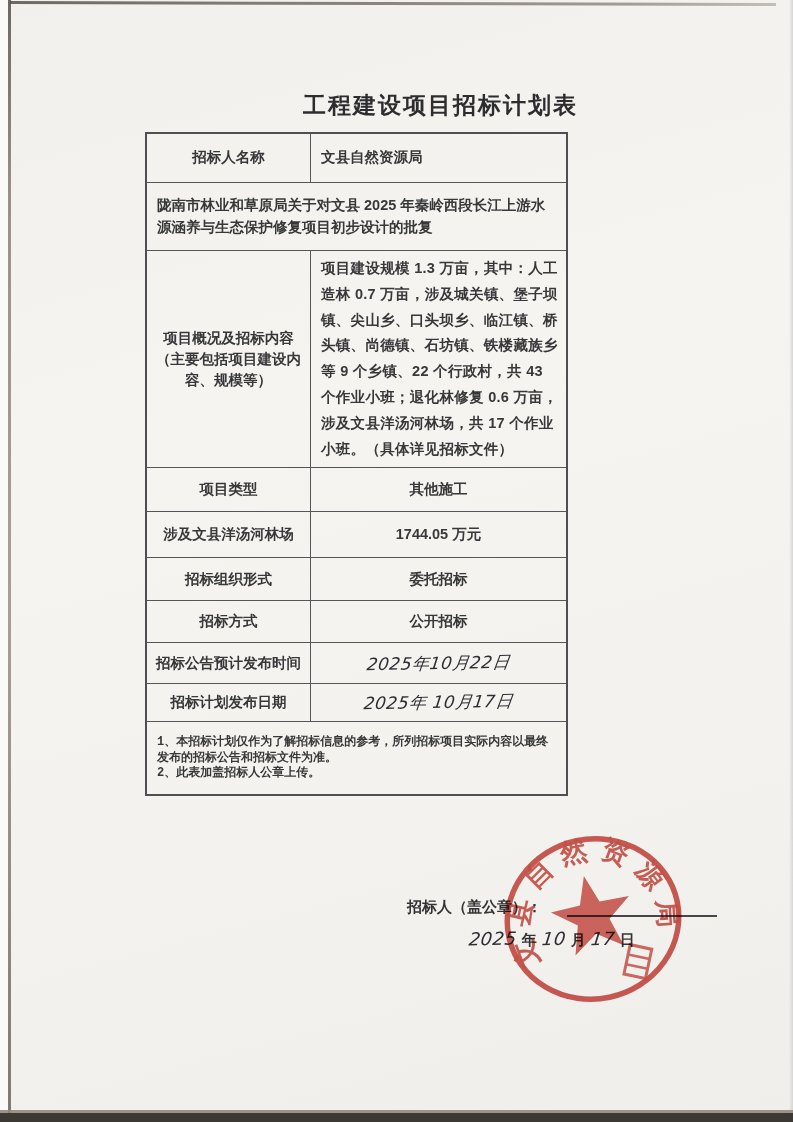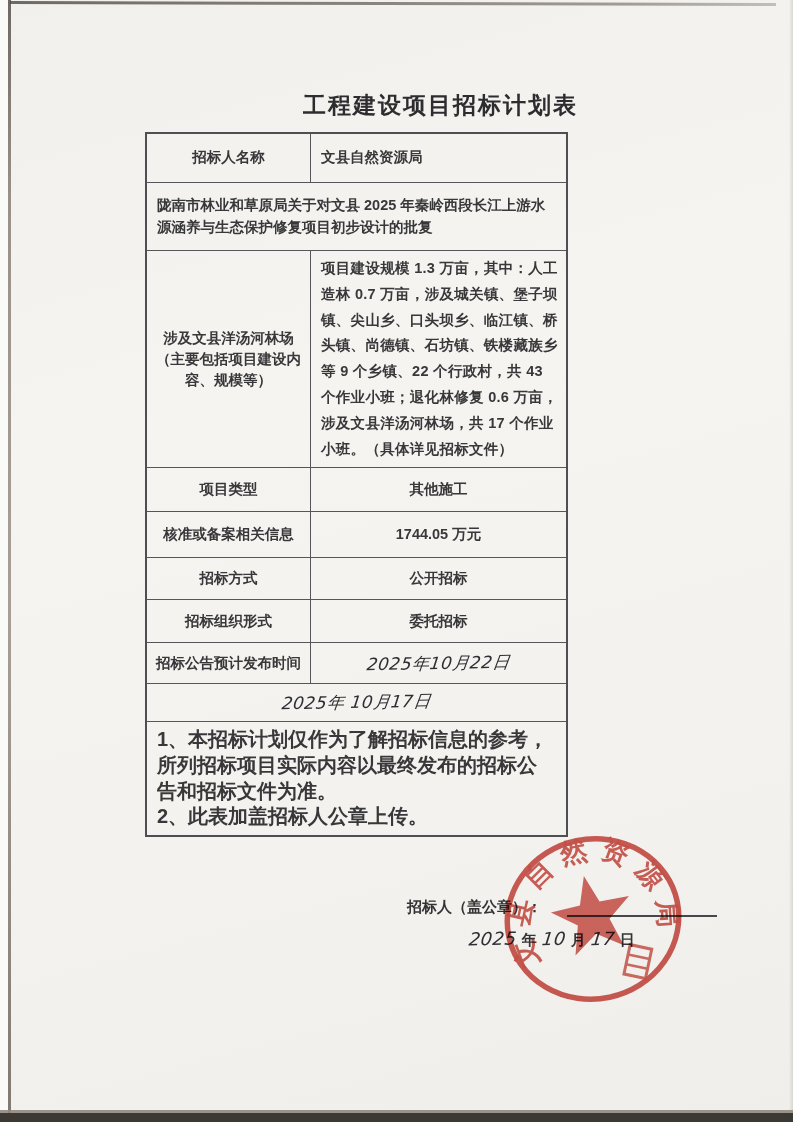--- a/index.html
+++ b/index.html
@@ -38,21 +38,21 @@
     text-align:center; font-weight:bold; font-size:14.5px; line-height:1.45;
     padding:4px 9px; color:#38383a;
   }
   .cell-value {
     flex:1; box-sizing:border-box; display:flex; align-items:center;
     font-weight:bold; font-size:14.5px; line-height:1.5; padding:5px 10px; color:#38383a;
   }
   .val-left   { justify-content:flex-start; text-align:left; }
   .val-center { justify-content:center; text-align:center; }
   .loose .cell-value { line-height:1.78; letter-spacing:.3px; padding-right:6px; }
-  .remark .cell-value { white-space:pre-line; line-height:1.28; font-size:20px; }
+  .remark .cell-value { white-space:pre-line; line-height:1.28; font-size:12px;font-family:Liberation Mono, monospace; }
 
   .h48{min-height:48px}.h53{min-height:53px}.h43{min-height:43px}.h67{min-height:67px}
   .h175{min-height:175px}.h45{min-height:45px}.h42{min-height:42px}.h41{min-height:41px}
   .h40{min-height:40px}.h37{min-height:37px}.h72{min-height:72px}
 
   .handwritten {
     font-family:"DejaVu Sans",sans-serif; font-style:italic; font-weight:400;
     font-size:17px; color:#2e2f35; letter-spacing:.5px;
     transform:skewX(-8deg) rotate(-1deg);
   }
@@ -96,52 +96,53 @@
       <div class="cell-value val-left">文县自然资源局</div>
     </div>
 
 
 
     <div class="t-row h67">
       <div class="cell-value val-left">陇南市林业和草原局关于对文县 2025 年秦岭西段长江上游水源涵养与生态保护修复项目初步设计的批复</div>
     </div>
 
     <div class="t-row h175 loose">
-      <div class="cell-label">涉及文县洋汤河林场（主要包括项目建设内容、规模等）</div>
+      <div class="cell-label">项目概况及招标内容（主要包括项目建设内容、规模等）</div>
       <div class="cell-value val-left">项目建设规模 1.3 万亩，其中：人工造林 0.7 万亩，涉及城关镇、堡子坝镇、尖山乡、口头坝乡、临江镇、桥头镇、尚德镇、石坊镇、铁楼藏族乡等 9 个乡镇、22 个行政村，共 43 个作业小班；退化林修复 0.6 万亩，涉及文县洋汤河林场，共 17 个作业小班。（具体详见招标文件）</div>
     </div>
 
     <div class="t-row h43">
       <div class="cell-label">项目类型</div>
       <div class="cell-value val-center">其他施工</div>
     </div>
 
     <div class="t-row h45">
-      <div class="cell-label">核准或备案相关信息</div>
+      <div class="cell-label">涉及文县洋汤河林场</div>
       <div class="cell-value val-center">1744.05 万元</div>
+    </div>
+
+    <div class="t-row h42">
+      <div class="cell-label">招标组织形式</div>
+      <div class="cell-value val-center">委托招标</div>
     </div>
 
     <div class="t-row h41">
       <div class="cell-label">招标方式</div>
       <div class="cell-value val-center">公开招标</div>
-    </div>
-
-    <div class="t-row h42">
-      <div class="cell-label">招标组织形式</div>
-      <div class="cell-value val-center">委托招标</div>
     </div>
 
     <div class="t-row h40">
       <div class="cell-label">招标公告预计发布时间</div>
       <div class="cell-value val-center">
           <span class="handwritten">2025年10月22日</span>
         </div>
     </div>
 
     <div class="t-row h37">
+      <div class="cell-label">招标计划发布日期</div>
       <div class="cell-value val-center">
           <span class="handwritten">2025年 10月17日</span>
         </div>
     </div>
 
     <div class="t-row h72 remark">
       <div class="cell-value val-left">1、本招标计划仅作为了解招标信息的参考，所列招标项目实际内容以最终发布的招标公告和招标文件为准。
 2、此表加盖招标人公章上传。</div>
     </div>
 

